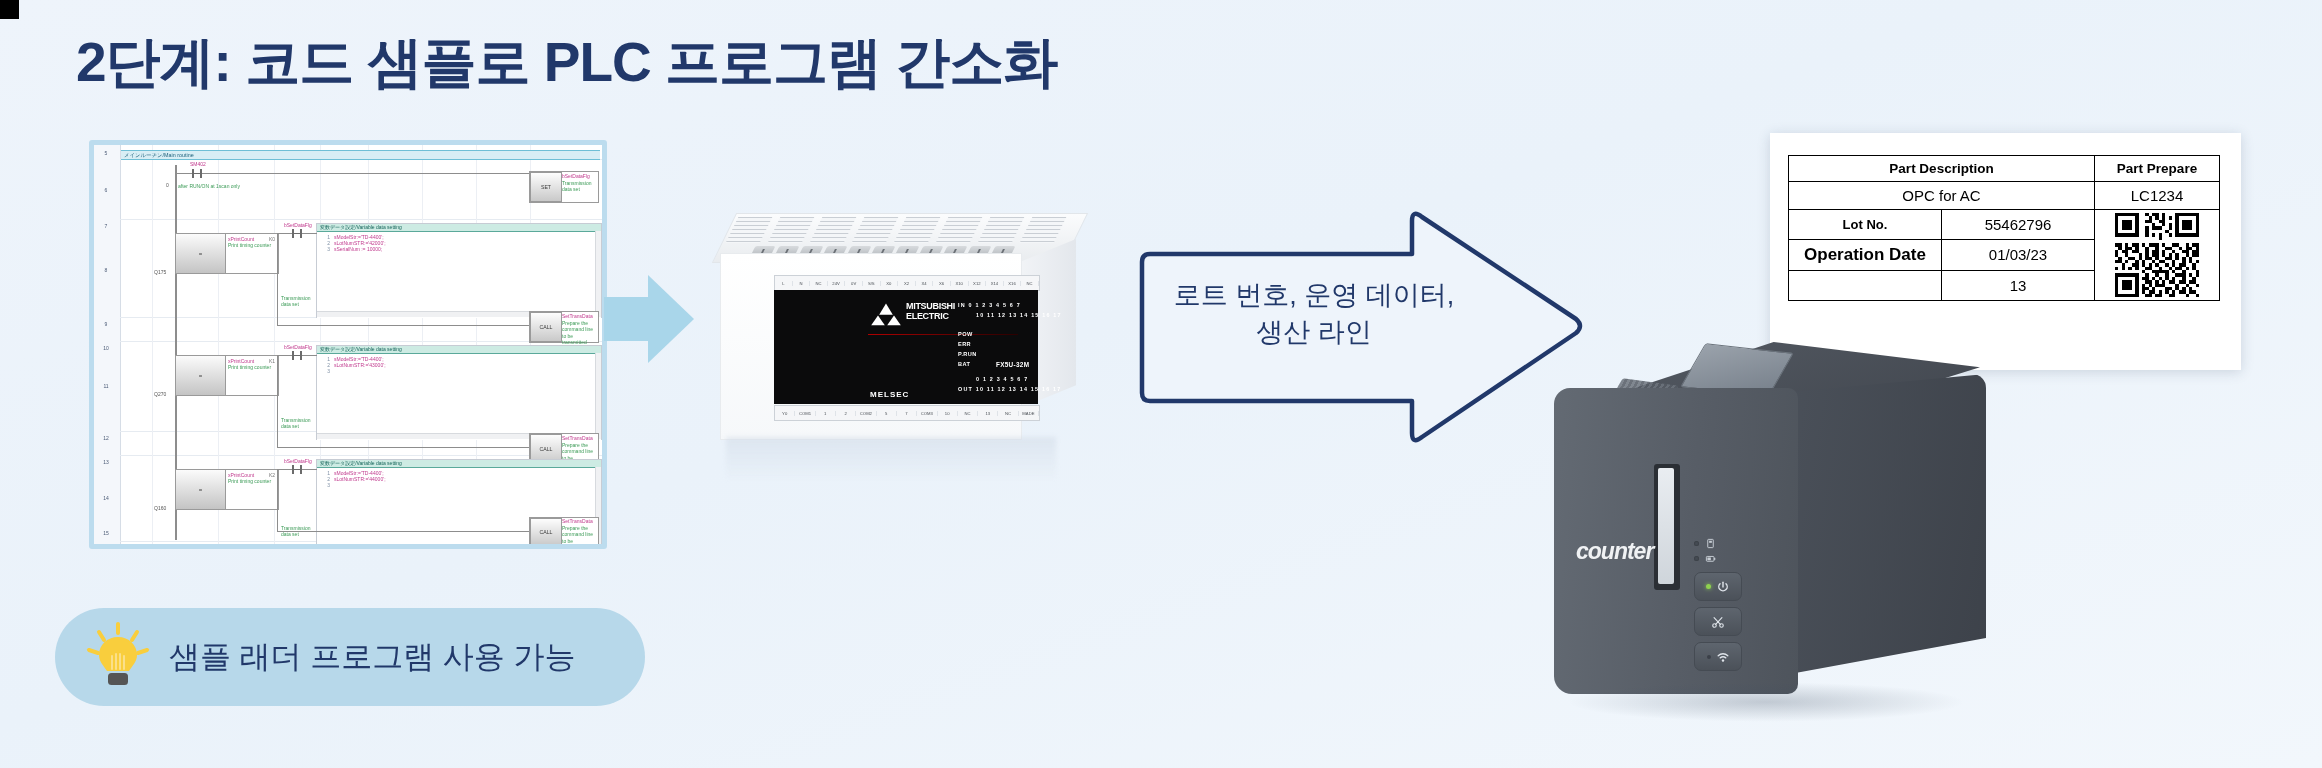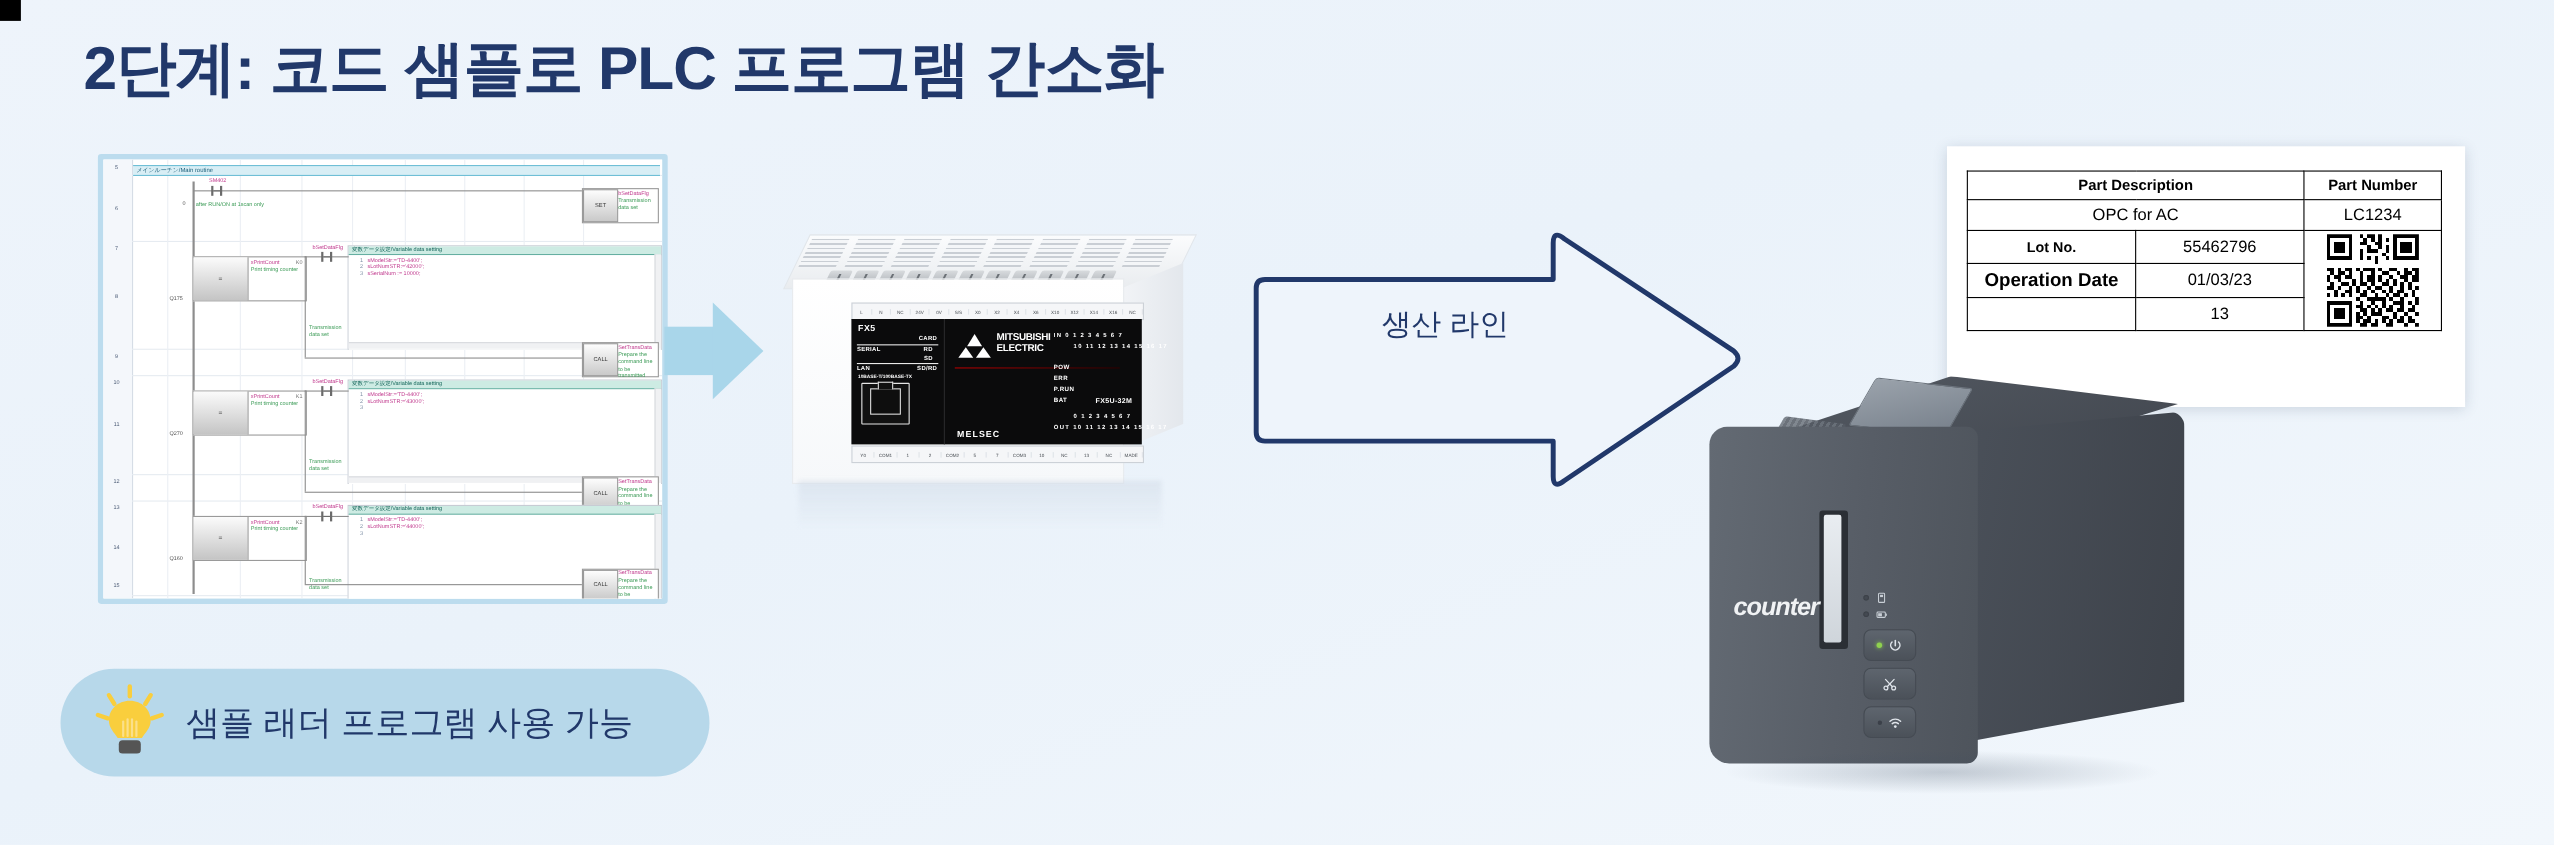--- a/index.html
+++ b/index.html
@@ -425,33 +425,20 @@
         <div class="cell">X4</div>
       <div class="cell">X6</div>
         <div class="cell">X10</div>
         <div class="cell">X12</div>
       <div class="cell">X14</div>
         <div class="cell">X16</div>
         <div class="cell">NC</div>
     </div>
 
     <div class="black">
-      <div class="blk-left">
-        <div class="fx5">FX5</div>
-        <div class="ledrow" style="right:6px;top:15px;">CARD</div>
-        <div class="ledline" style="left:5px;right:5px;top:23px;"></div>
-        <div class="ledrow" style="left:5px;top:25px;">SERIAL</div>
-        <div class="ledrow" style="right:10px;top:25px;">RD</div>
-        <div class="ledrow" style="right:10px;top:33px;">SD</div>
-        <div class="ledline" style="left:5px;right:5px;top:40px;"></div>
-        <div class="ledrow" style="left:5px;top:42px;">LAN</div>
-        <div class="ledrow" style="right:6px;top:42px;">SD/RD</div>
-        <div class="basetx">10BASE-T/100BASE-TX</div>
-        <div class="rj45"></div>
-      </div>
       <div class="blk-mid">
         <svg class="mits-logo" viewBox="0 0 40 30">
           <polygon points="20,2 28.5,16 11.5,16" fill="#fff"></polygon>
           <polygon points="10,17 18.5,29 1.5,29" fill="#fff"></polygon>
           <polygon points="30,17 38.5,29 21.5,29" fill="#fff"></polygon>
         </svg>
         <div class="mits-txt">
           <div>MITSUBISHI</div>
           <div>ELECTRIC</div>
         </div>
@@ -494,30 +481,31 @@
       <div class="cell">MADE</div>
     </div>
     <div class="reflect"></div>
   </div>
 
   <div class="callout">
     <svg width="460" height="245" viewBox="0 0 460 245">
       <path d="M 14 57 Q 14 49 22 49 L 284 49 L 284 16 Q 284 4 294 12 L 448 114 Q 456 121 448 128 L 294 232 Q 284 240 284 228 L 284 196 L 22 196 Q 14 196 14 188 Z" fill="#eef4fb" stroke="#21386a" stroke-width="4.5" stroke-linejoin="round"></path>
     </svg>
     <div class="ctext">
+      <div>로트 번호, 운영 데이터,</div>
       <div>생산 라인</div>
     </div>
   </div>
 
   <div class="labelcard">
     <table class="lbl-tbl">
       <tbody>
           <tr>
         <th colspan="2">Part Description</th>
-        <th rowspan="1" style="width:122px">Part Number</th>
+        <th rowspan="1" style="width:122px">Part Prepare</th>
       </tr>
       <tr>
         <td colspan="2">OPC for AC</td>
         <td>LC1234</td>
       </tr>
       <tr>
         <td class="k" style="width:98px">Lot No.</td>
         <td>55462796</td>
         <td class="qr-cell" rowspan="3">
           <svg class="qr" viewBox="0 0 25 25" shape-rendering="crispEdges">

